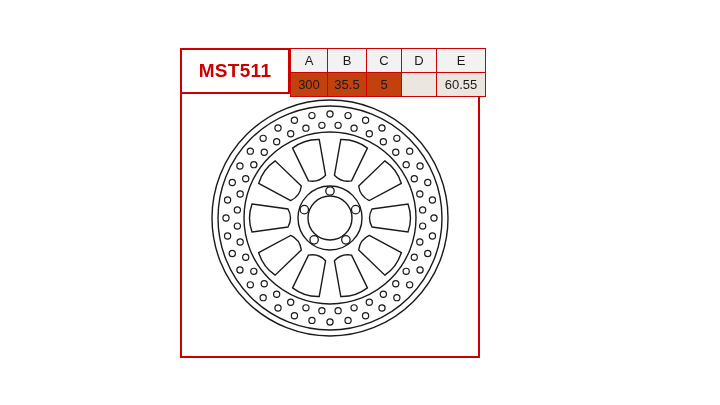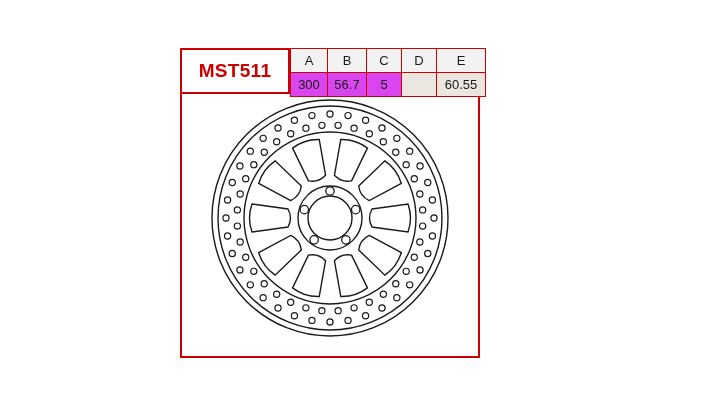--- a/index.html
+++ b/index.html
@@ -65,21 +65,21 @@
     color: #1a1a1a;
     padding: 0;
     height: 23px;
     line-height: 23px;
     font-weight: normal;
   }
   #spec-table th {
     background: #f2f2f2;
   }
   #spec-table tr.values-row td {
-    background: #d946ef;
+    background: #c2410c;
   }
   #spec-table tr.values-row td.shaded {
     background: #ebe7e0;
   }
   .col-a { width: 36px; }
   .col-b { width: 38px; }
   .col-c { width: 34px; }
   .col-d { width: 34px; }
   .col-e { width: 48px; }
 
@@ -109,21 +109,21 @@
         <th class="col-a">A</th>
         <th class="col-b">B</th>
         <th class="col-c">C</th>
         <th class="col-d">D</th>
         <th class="col-e">E</th>
       </tr>
     </thead>
     <tbody>
       <tr class="values-row">
         <td class="col-a">300</td>
-        <td class="col-b">56.7</td>
+        <td class="col-b">35.5</td>
         <td class="col-c">5</td>
         <td class="col-d shaded"></td>
         <td class="col-e shaded">60.55</td>
       </tr>
     </tbody>
   </table>
 
   <div id="disc-wrap">
     <svg width="288" height="256" viewBox="0 0 288 256" xmlns="http://www.w3.org/2000/svg">
       <g fill="none" stroke="#1a1a1a" stroke-width="1.4">

